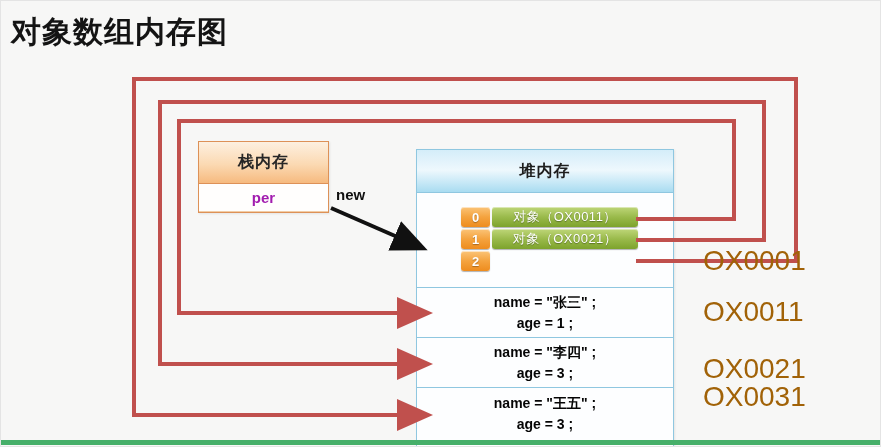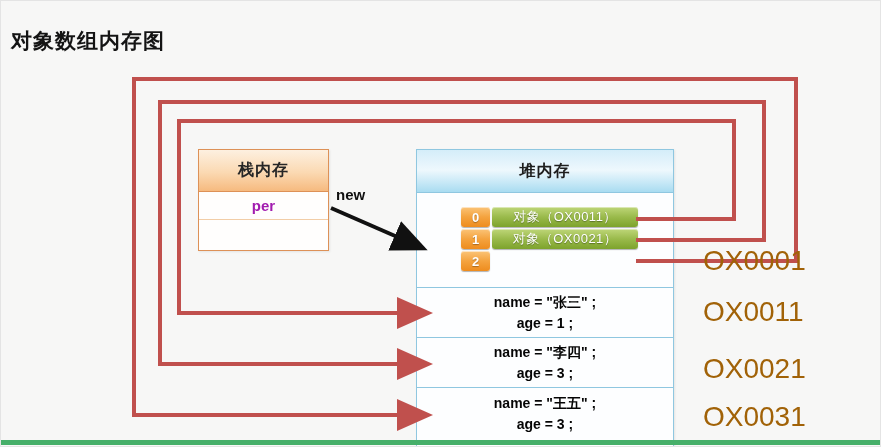--- a/index.html
+++ b/index.html
@@ -3,26 +3,26 @@
 <meta charset="utf-8">
 <style>
   html,body{margin:0;padding:0;background:#ddd;}
   .slide{
     position:relative;width:881px;height:447px;
     background:#f7f7f6;overflow:hidden;box-sizing:border-box;
     border:1px solid #e4e4e4;
     font-family:"Liberation Sans","DejaVu Sans",sans-serif;
   }
   .page-title{
-    position:absolute;left:10px;top:26px;
-    font-size:21px;font-weight:bold;color:#141414;letter-spacing:1px;
+    position:absolute;left:10px;top:11px;
+    font-size:30px;font-weight:bold;color:#141414;letter-spacing:1px;
   }
   
   .stack-box{
-    position:absolute;left:197px;top:148px;width:131px;height:102px;
+    position:absolute;left:197px;top:140px;width:131px;height:72px;
     background:#fffefd;border:1px solid #dd9157;box-sizing:border-box;
     box-shadow:1px 1px 2px rgba(0,0,0,0.08);
   }
   .stack-header{
     height:42px;box-sizing:border-box;border-bottom:1px solid #dd9157;
     background:linear-gradient(180deg,#fdf0e0 0%,#fbd9b2 55%,#f6ba7f 100%);
     display:flex;align-items:center;justify-content:center;
     font-size:16px;font-weight:bold;color:#262626;letter-spacing:1px;
   }
   .stack-row-per{
@@ -64,21 +64,21 @@
   }
   .heap-obj{
     height:50px;box-sizing:border-box;border-bottom:1px solid #8fc7e0;
     display:flex;flex-direction:column;align-items:center;justify-content:center;
     font-size:14px;font-weight:bold;color:#050505;line-height:1.5;
   }
   .heap-obj.last{height:51px;border-bottom:none;}
   
   .new-label{position:absolute;left:335px;top:185px;font-size:15px;font-weight:bold;color:#101010;}
   .addr{position:absolute;left:702px;font-size:28px;color:#a16207;z-index:9;}
-  .addr.a0{top:244px;} .addr.a1{top:295px;} .addr.a2{top:352px;} .addr.a3{top:380px;margin-top:20px;}
+  .addr.a0{top:244px;} .addr.a1{top:295px;} .addr.a2{top:352px;} .addr.a3{top:380px;}
   
   .wires{position:absolute;left:0;top:0;width:881px;height:447px;z-index:7;pointer-events:none;}
   .bottom-bar{position:absolute;left:0;bottom:1px;width:100%;height:5px;background:#46af69;z-index:10;}
 </style>
 </head>
 <body>
 
 <div class="slide">
 
   <div class="page-title">对象数组内存图</div>

